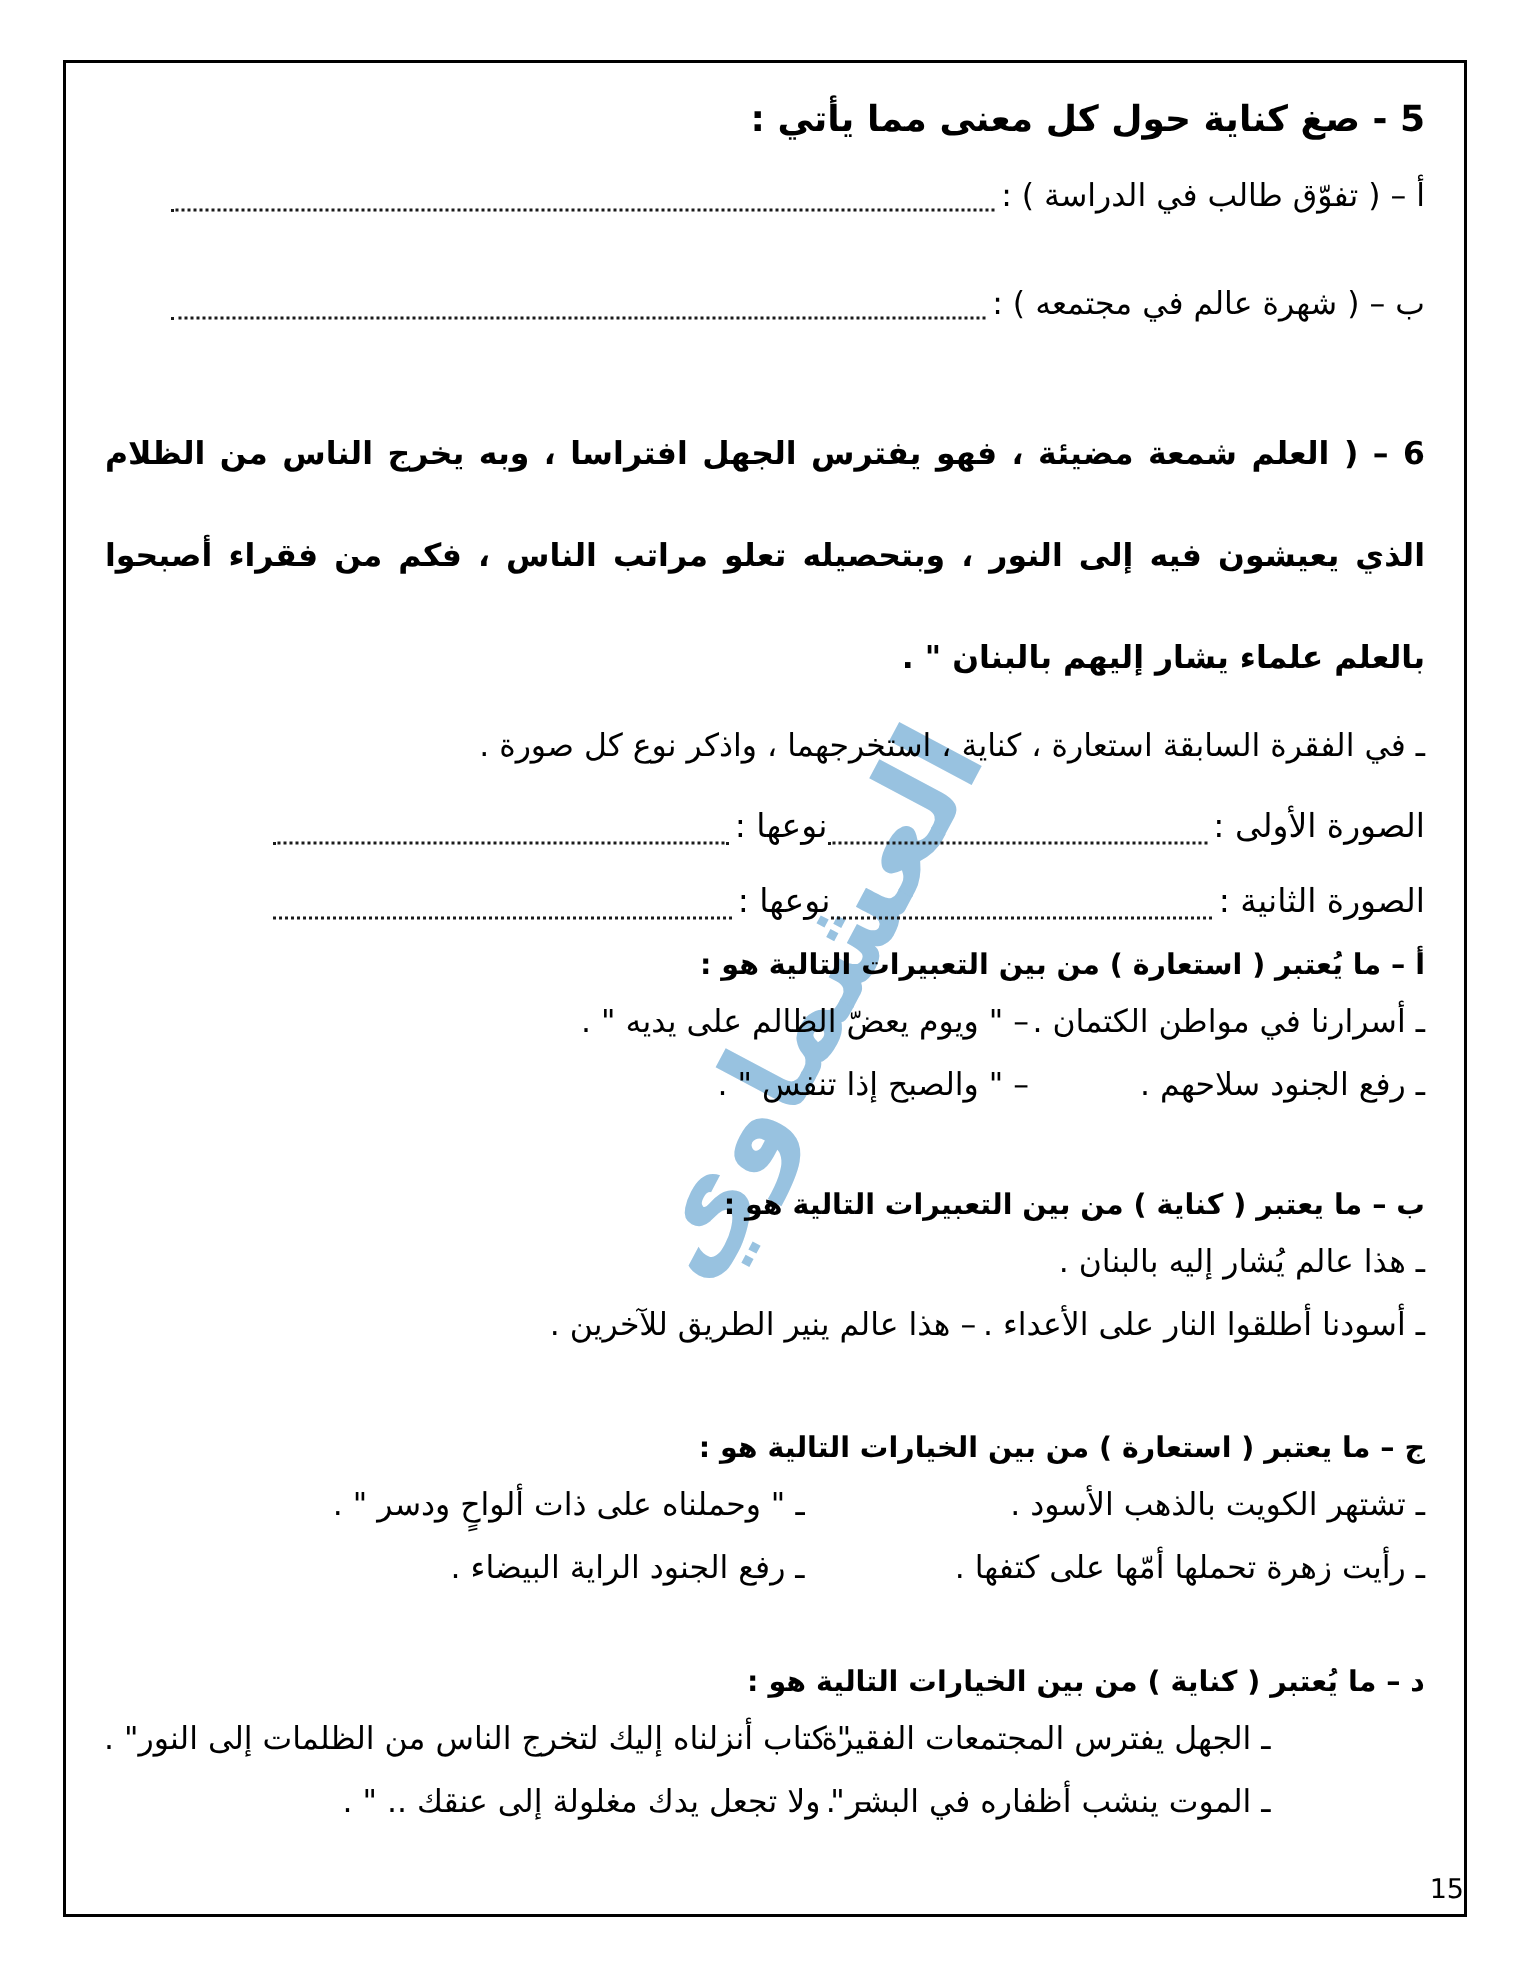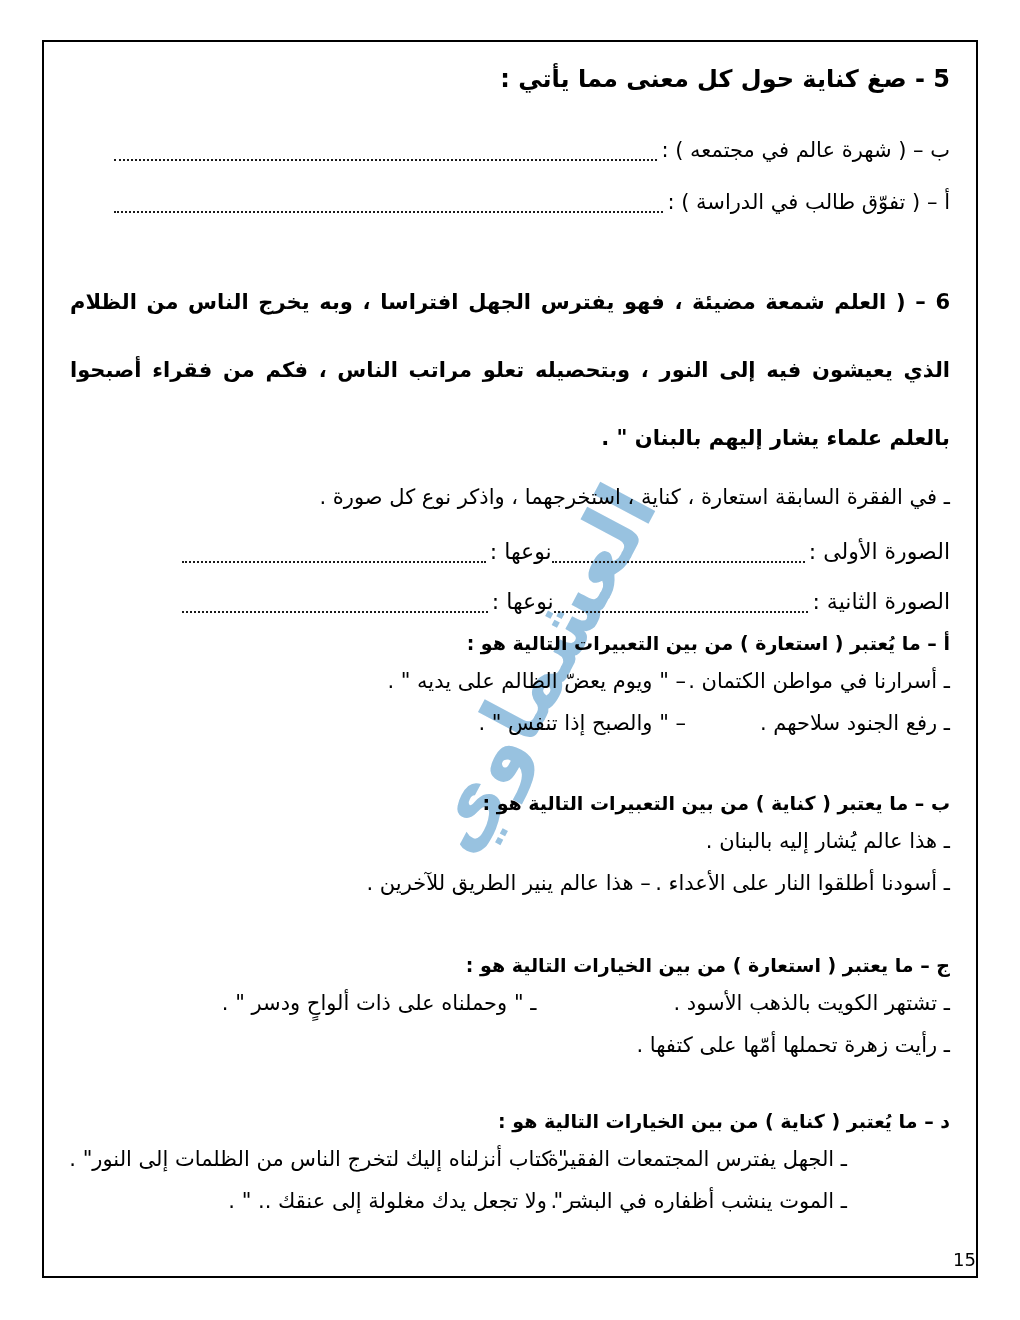--- a/index.html
+++ b/index.html
@@ -85,27 +85,27 @@
 <body>
 
 <div class="frame">
 
   <div class="watermark">العشماوي</div>
 
   <div class="content">
 
     <div class="q-title">5 - صغ كناية حول كل معنى مما يأتي :</div>
 
-    <div class="answer-row row-b">
-      <span class="label">ب – ( شهرة عالم في مجتمعه ) :</span>
+    <div class="answer-row row-a">
+      <span class="label">أ –  ( تفوّق طالب في الدراسة ) :</span>
       <span class="dots"></span>
     </div>
 
-    <div class="answer-row row-a">
-      <span class="label">أ –  ( تفوّق طالب في الدراسة ) :</span>
+    <div class="answer-row row-b">
+      <span class="label">ب – ( شهرة عالم في مجتمعه ) :</span>
       <span class="dots"></span>
     </div>
 
     <div class="passage">6 – ( العلم شمعة مضيئة ، فهو يفترس الجهل افتراسا ، وبه يخرج الناس من الظلام الذي يعيشون فيه إلى النور ، وبتحصيله تعلو مراتب الناس ، فكم من فقراء أصبحوا بالعلم علماء يشار إليهم بالبنان " .</div>
 
     <div class="instruction">ـ في الفقرة السابقة استعارة ، كناية ، استخرجهما ، واذكر نوع كل صورة .</div>
 
     <div class="pic-row pic-row-1">
       <span class="label">الصورة الأولى :</span>
       <span class="dots"></span>
@@ -145,20 +145,21 @@
     </div>
 
     <div class="sec-c">
       <div class="part-title part-c-title">ج – ما يعتبر ( استعارة ) من بين الخيارات التالية هو :</div>
       <div class="opt-row">
         <span class="opt-right">ـ تشتهر الكويت بالذهب الأسود .</span>
         <span class="opt-left">ـ " وحملناه على ذات ألواحٍ ودسر " .</span>
       </div>
       <div class="opt-row">
         <span class="opt-right">ـ رأيت زهرة تحملها أمّها على كتفها .</span>
+        <span class="opt-left">ـ رفع الجنود الراية البيضاء .</span>
       </div>
     </div>
 
     <div class="sec-d">
       <div class="part-title part-d-title">د – ما يُعتبر ( كناية ) من بين الخيارات التالية هو :</div>
       <div class="opt-row">
         <span class="opt-right">ـ الجهل يفترس المجتمعات الفقيرة .</span>
         <span class="opt-left">ـ " كتاب أنزلناه إليك لتخرج الناس من الظلمات إلى النور" .</span>
       </div>
       <div class="opt-row">

